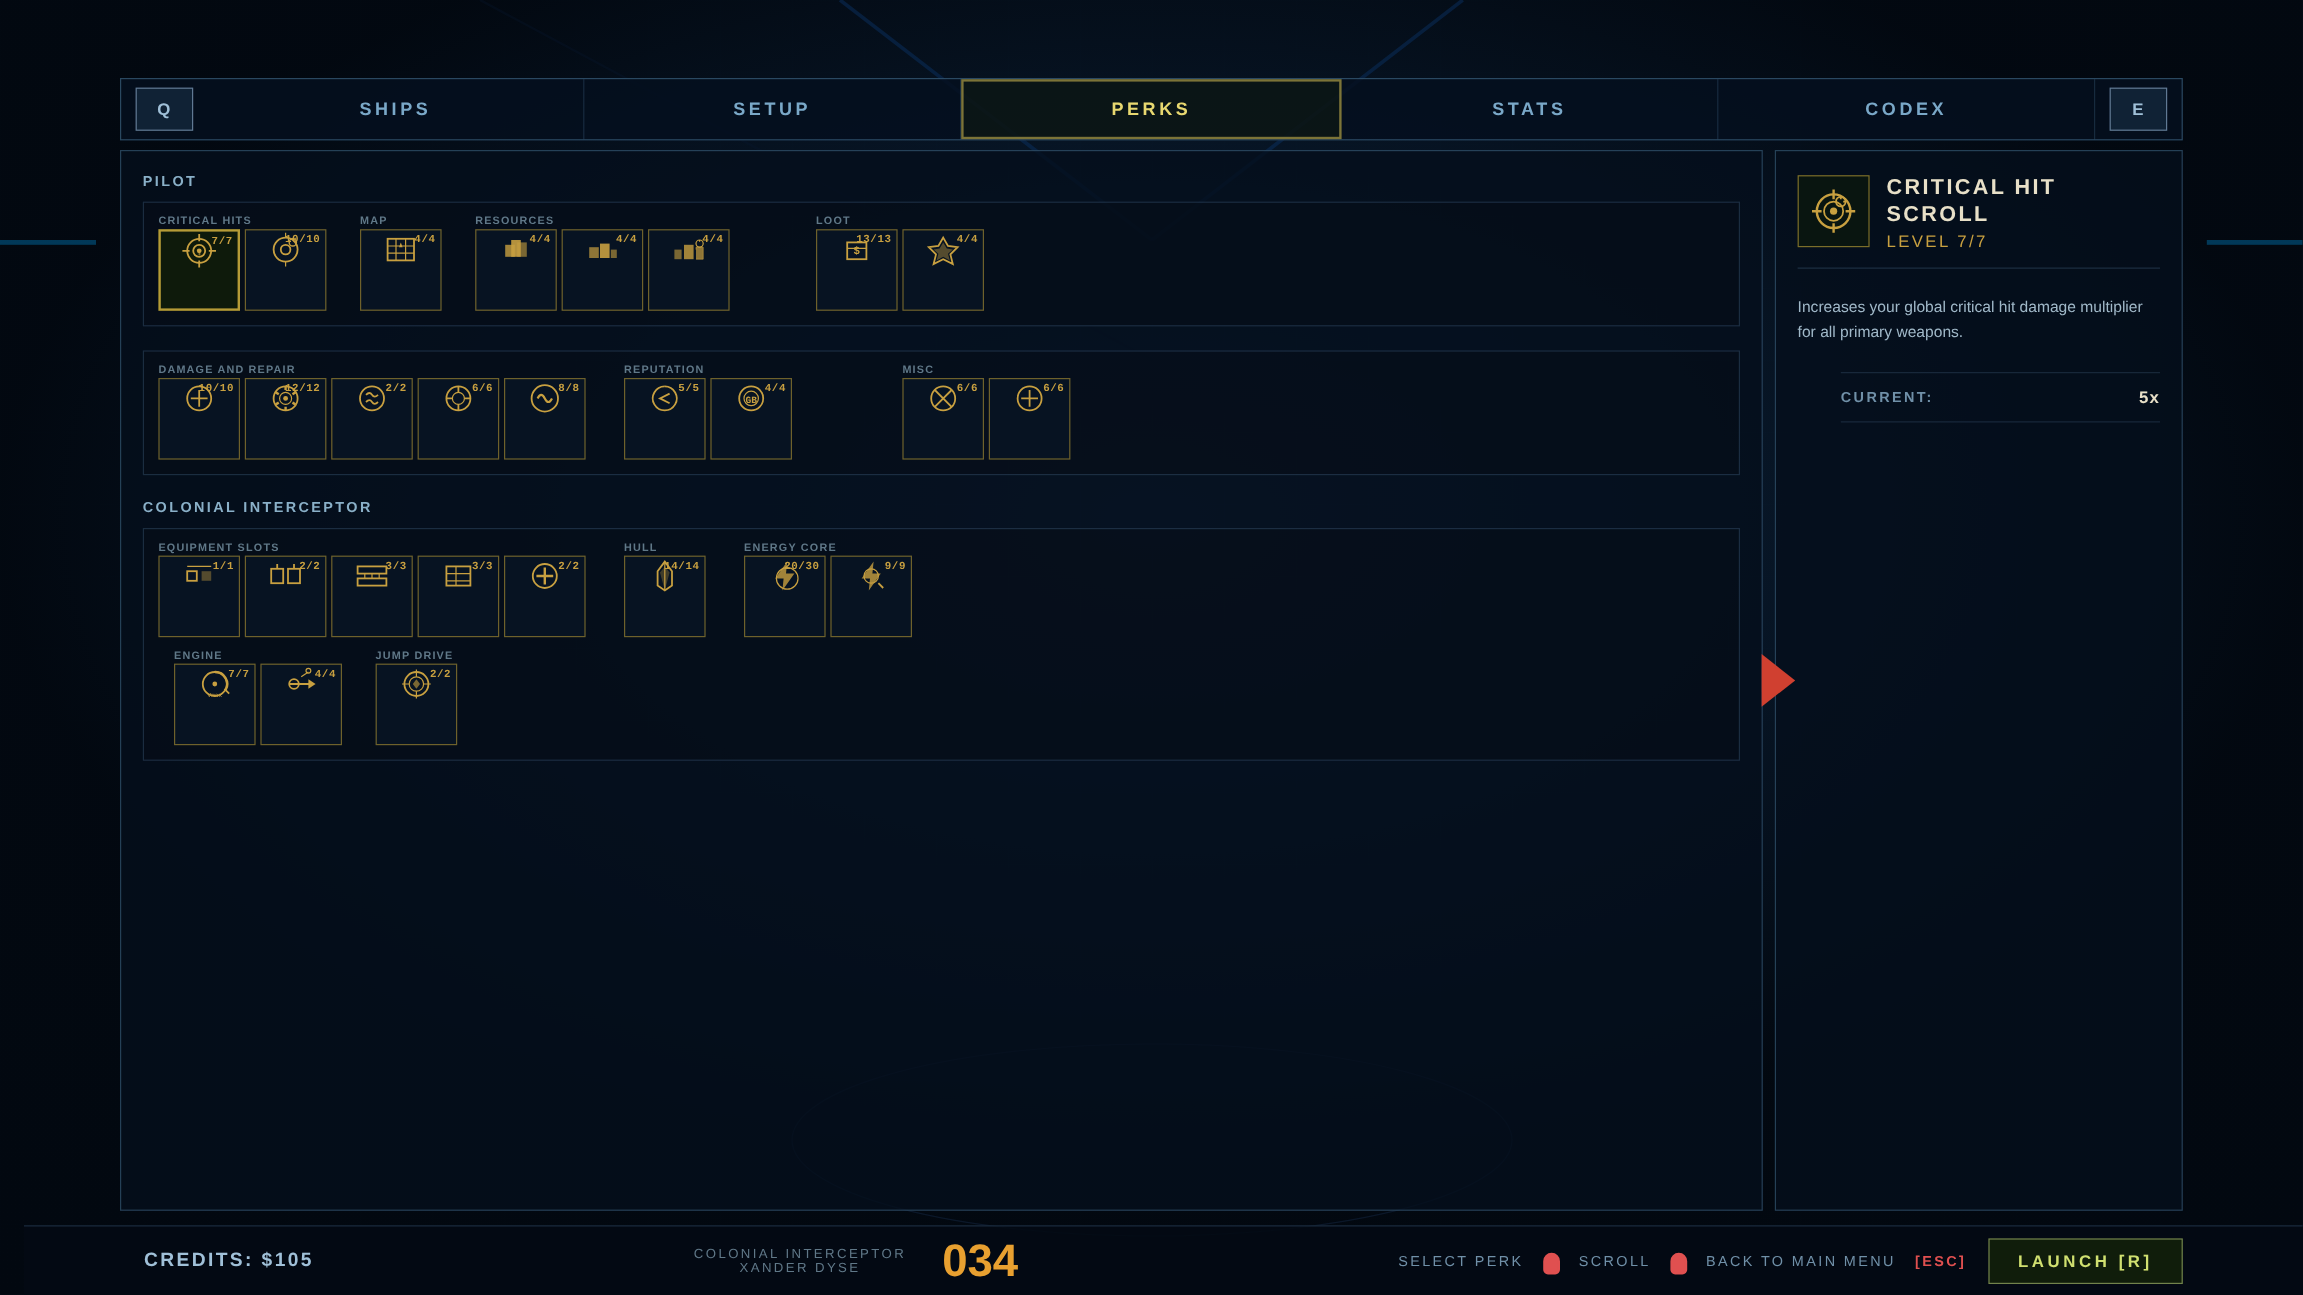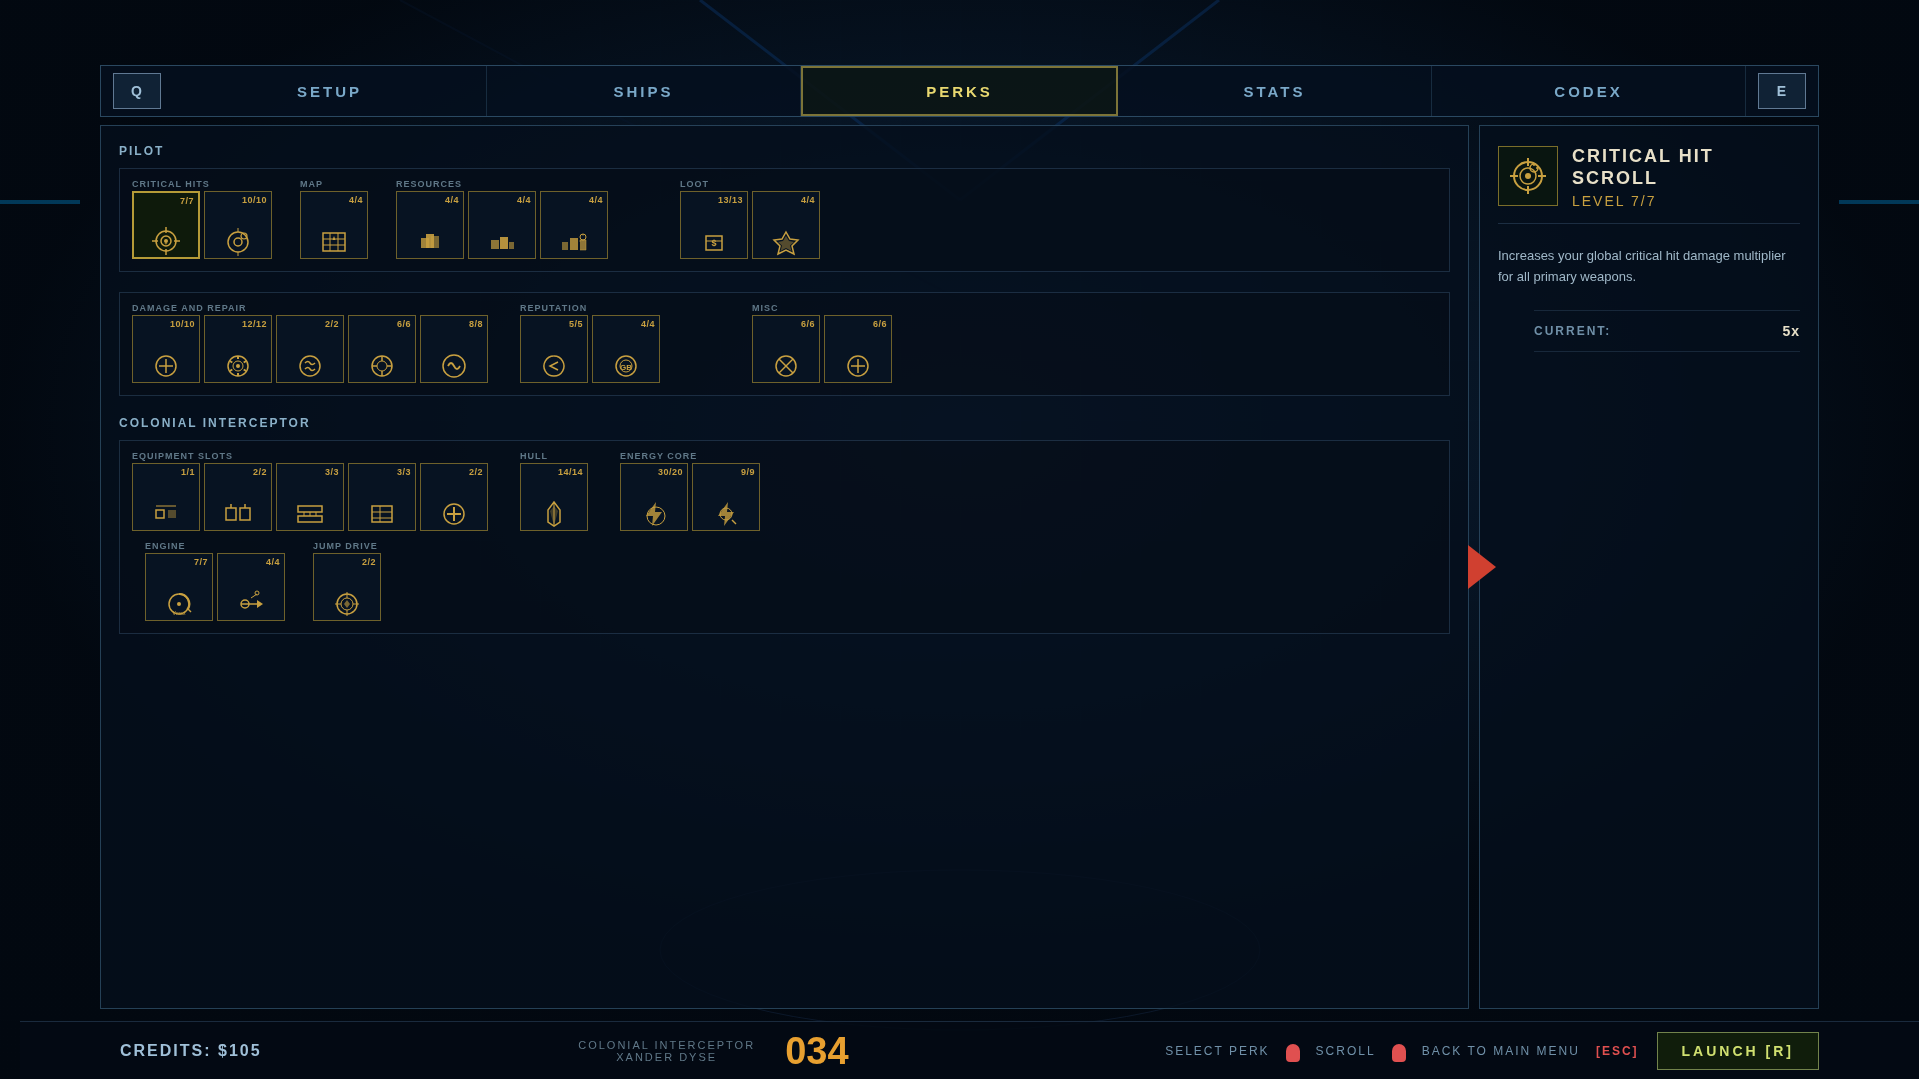--- a/index.html
+++ b/index.html
@@ -148,24 +148,25 @@
 
     
     .perk-icon {
       width: 68px;
       height: 68px;
       border: 1px solid rgba(100,140,180,0.5);
       background: rgba(8,20,35,0.9);
       display: flex;
       flex-direction: column;
       align-items: center;
-      justify-content: flex-end;
+      justify-content: flex-start;
       cursor: pointer;
       position: relative;
       transition: border-color 0.2s;
+      font-family: Liberation Mono, monospace;
     }
 
     .perk-icon.selected {
       border: 2px solid rgba(200,170,60,0.9);
       background: rgba(15,28,10,0.9);
     }
 
     .perk-icon.maxed {
       border-color: rgba(180,150,50,0.6);
     }
@@ -375,22 +376,22 @@
 
   <rect x="0" y="200" width="80" height="4" fill="#00aaff" opacity="0.3"></rect>
   <rect x="1839" y="200" width="80" height="4" fill="#00aaff" opacity="0.3"></rect>
 </svg>
 
 <div class="main-container">
 
   <div class="nav-bar">
     <div class="nav-key-btn">Q</div>
     <div class="nav-tabs">
+      <div class="nav-tab">SHIPS</div>
       <div class="nav-tab">SETUP</div>
-      <div class="nav-tab">SHIPS</div>
       <div class="nav-tab active">PERKS</div>
       <div class="nav-tab">STATS</div>
       <div class="nav-tab">CODEX</div>
     </div>
     <div class="nav-key-btn">E</div>
   </div>
 
   <div class="content-area">
 
     <div class="perks-panel">
@@ -672,21 +673,21 @@
                   <polygon points="16,8 20,13 16,28 12,13" fill="#c8a040" opacity="0.3"></polygon>
                 </svg>
               </div>
             </div>
           </div>
 
           <div class="perk-group" style="margin-left:20px;">
             <div class="group-label">ENERGY CORE</div>
             <div class="group-icons">
               <div class="perk-icon maxed">
-                <span class="perk-count">30/20</span>
+                <span class="perk-count">20/30</span>
                 <svg class="icon-svg" viewBox="0 0 32 32">
                   <polygon points="18,4 8,18 15,18 14,28 24,14 17,14" fill="#c8a040" opacity="0.8"></polygon>
                   <circle cx="18" cy="18" r="9" fill="none" stroke="#c8a040" stroke-width="1"></circle>
                 </svg>
               </div>
               <div class="perk-icon maxed">
                 <span class="perk-count">9/9</span>
                 <svg class="icon-svg" viewBox="0 0 32 32">
                   <polygon points="18,4 8,18 15,18 14,28 24,14 17,14" fill="#c8a040" opacity="0.8"></polygon>
                   <circle cx="16" cy="16" r="6" fill="none" stroke="#c8a040" stroke-width="1"></circle>

